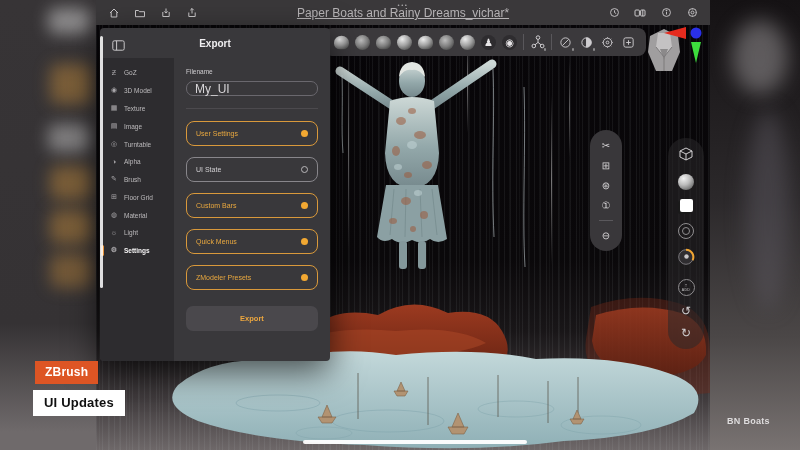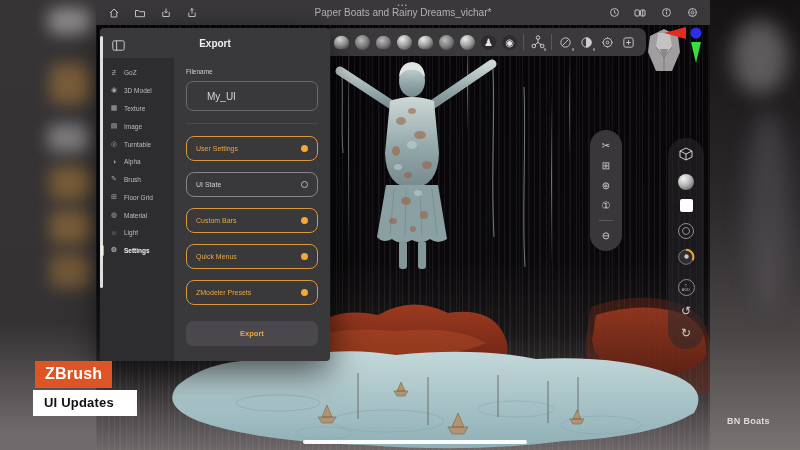--- a/index.html
+++ b/index.html
@@ -19,21 +19,21 @@
   .stage { position:absolute; left:96px; top:0; width:614px; height:450px; background:#050305; }
 
   
   .topbar { position:absolute; left:0; top:0; width:100%; height:25px; background:#3a383a;
     display:flex; align-items:center; justify-content:space-between; padding:0 12px; z-index:30; }
   .tb-group { display:flex; align-items:center; gap:14px; }
   .tb-icon { width:12px; height:12px; display:flex; align-items:center; justify-content:center; }
   .tb-icon svg { stroke:#c9c7c9; fill:none; stroke-width:1; }
   .tb-center { position:absolute; left:50%; top:2px; transform:translateX(-50%); text-align:center; }
   .tb-dots { font-size:6px; color:#a8a6a8; letter-spacing:1.5px; line-height:6px; }
-  .tb-title { font-size:10px; color:#b5b2b4; line-height:10px; white-space:nowrap; }
+  .tb-title { font-size:12px; color:#b5b2b4; line-height:10px; white-space:nowrap;text-decoration:underline; }
 
   
   .viewport { position:absolute; left:0; top:25px; width:614px; height:425px; overflow:hidden;
     background:linear-gradient(180deg,#070508 0%,#0a080a 55%,#191618 72%,#403b3d 88%,#6e6869 100%); }
   .rain { position:absolute; inset:0;
     background-image:repeating-linear-gradient(90deg, rgba(215,228,232,0.07) 0 1px, transparent 1px 6px); }
   .rain2 { position:absolute; inset:0; left:3px;
     background-image:repeating-linear-gradient(90deg, rgba(190,210,200,0.05) 0 1px, transparent 1px 10px); }
   .streak { position:absolute; width:1px;
     background:linear-gradient(180deg,transparent,rgba(255,255,255,0.45),transparent); }
@@ -97,38 +97,38 @@
   .panel-body { display:flex; height:303px; }
   .p-side { width:74px; background:#2d2c2f; padding-top:6px; }
   .p-item { display:flex; align-items:center; gap:6px; padding:5px 0 5px 10px; position:relative;
     font-size:6.5px; color:#bdbbbd; }
   .p-item .pic { width:8px; font-size:7px; color:#a9a7aa; text-align:center; }
   .p-item.sel { color:#f4f3f4; font-weight:bold; }
   .p-item.sel::before { content:""; position:absolute; left:1px; top:4px; width:2.5px; height:11px;
     border-radius:2px; background:#e8943c; }
   .p-content { flex:1; padding:10px 12px 0 12px; position:relative; }
   .p-label { font-size:6.5px; color:#cfcdd0; margin-bottom:6px; }
-  .p-input { height:30px; border:1px solid #6a686e; border-radius:7px; display:flex; align-items:center;
-    padding-left:20px; font-size:10px; color:#d8d6d9; }
+  .p-input { height:15px; border:1px solid #6a686e; border-radius:7px; display:flex; align-items:center;
+    padding-left:8px; font-size:12px; color:#d8d6d9; }
   .p-div { height:1px; background:#4c4a4e; margin:12px 0; }
   .opt { height:25px; border-radius:8px; margin-bottom:11px; display:flex; align-items:center;
     justify-content:space-between; padding:0 9px; font-size:7px; }
   .opt.on { border:1.2px solid #d9993b; color:#e9a83f; }
   .opt.off { border:1.2px solid #88868b; color:#d2d0d3; }
   .opt .dot { width:7px; height:7px; border-radius:50%; }
   .opt.on .dot { background:#f2a832; }
   .opt.off .dot { border:1.2px solid #b9b7ba; }
   .p-export { height:25px; border-radius:7px; background:#4a484c; display:flex; align-items:center;
     justify-content:center; font-size:7.5px; font-weight:bold; color:#eda73f; margin-top:16px; }
 
   
   .zbrush-badge { position:absolute; left:35px; top:361px; z-index:60; background:#dd5524; color:#fff;
-    font-weight:bold; font-size:16px; padding:4px 10px 5px 10px; letter-spacing:.2px; }
+    font-weight:bold; font-size:12px; padding:4px 10px 5px 10px; letter-spacing:.2px; }
   .ui-badge { position:absolute; left:33px; top:390px; z-index:60; background:#fff; color:#101010;
-    font-weight:bold; font-size:13px; padding:5px 23px 6px 11px; letter-spacing:.2px; }
+    font-weight:bold; font-size:13px; padding:5px 11px 6px 11px; letter-spacing:.2px; }
   .credit { position:absolute; left:727px; top:416px; z-index:60; font-weight:bold; font-size:9px;
     color:#dedcdd; letter-spacing:.3px; }
 </style>
 </head>
 <body>
 
 <div class="edge-left">
   <div class="blob" style="left:48px;top:8px;width:42px;height:26px;background:rgba(240,240,240,0.45);"></div>
   <div class="blob" style="left:50px;top:64px;width:42px;height:40px;background:rgba(190,135,60,0.5);"></div>
   <div class="blob" style="left:48px;top:124px;width:42px;height:28px;background:rgba(235,235,235,0.4);"></div>

